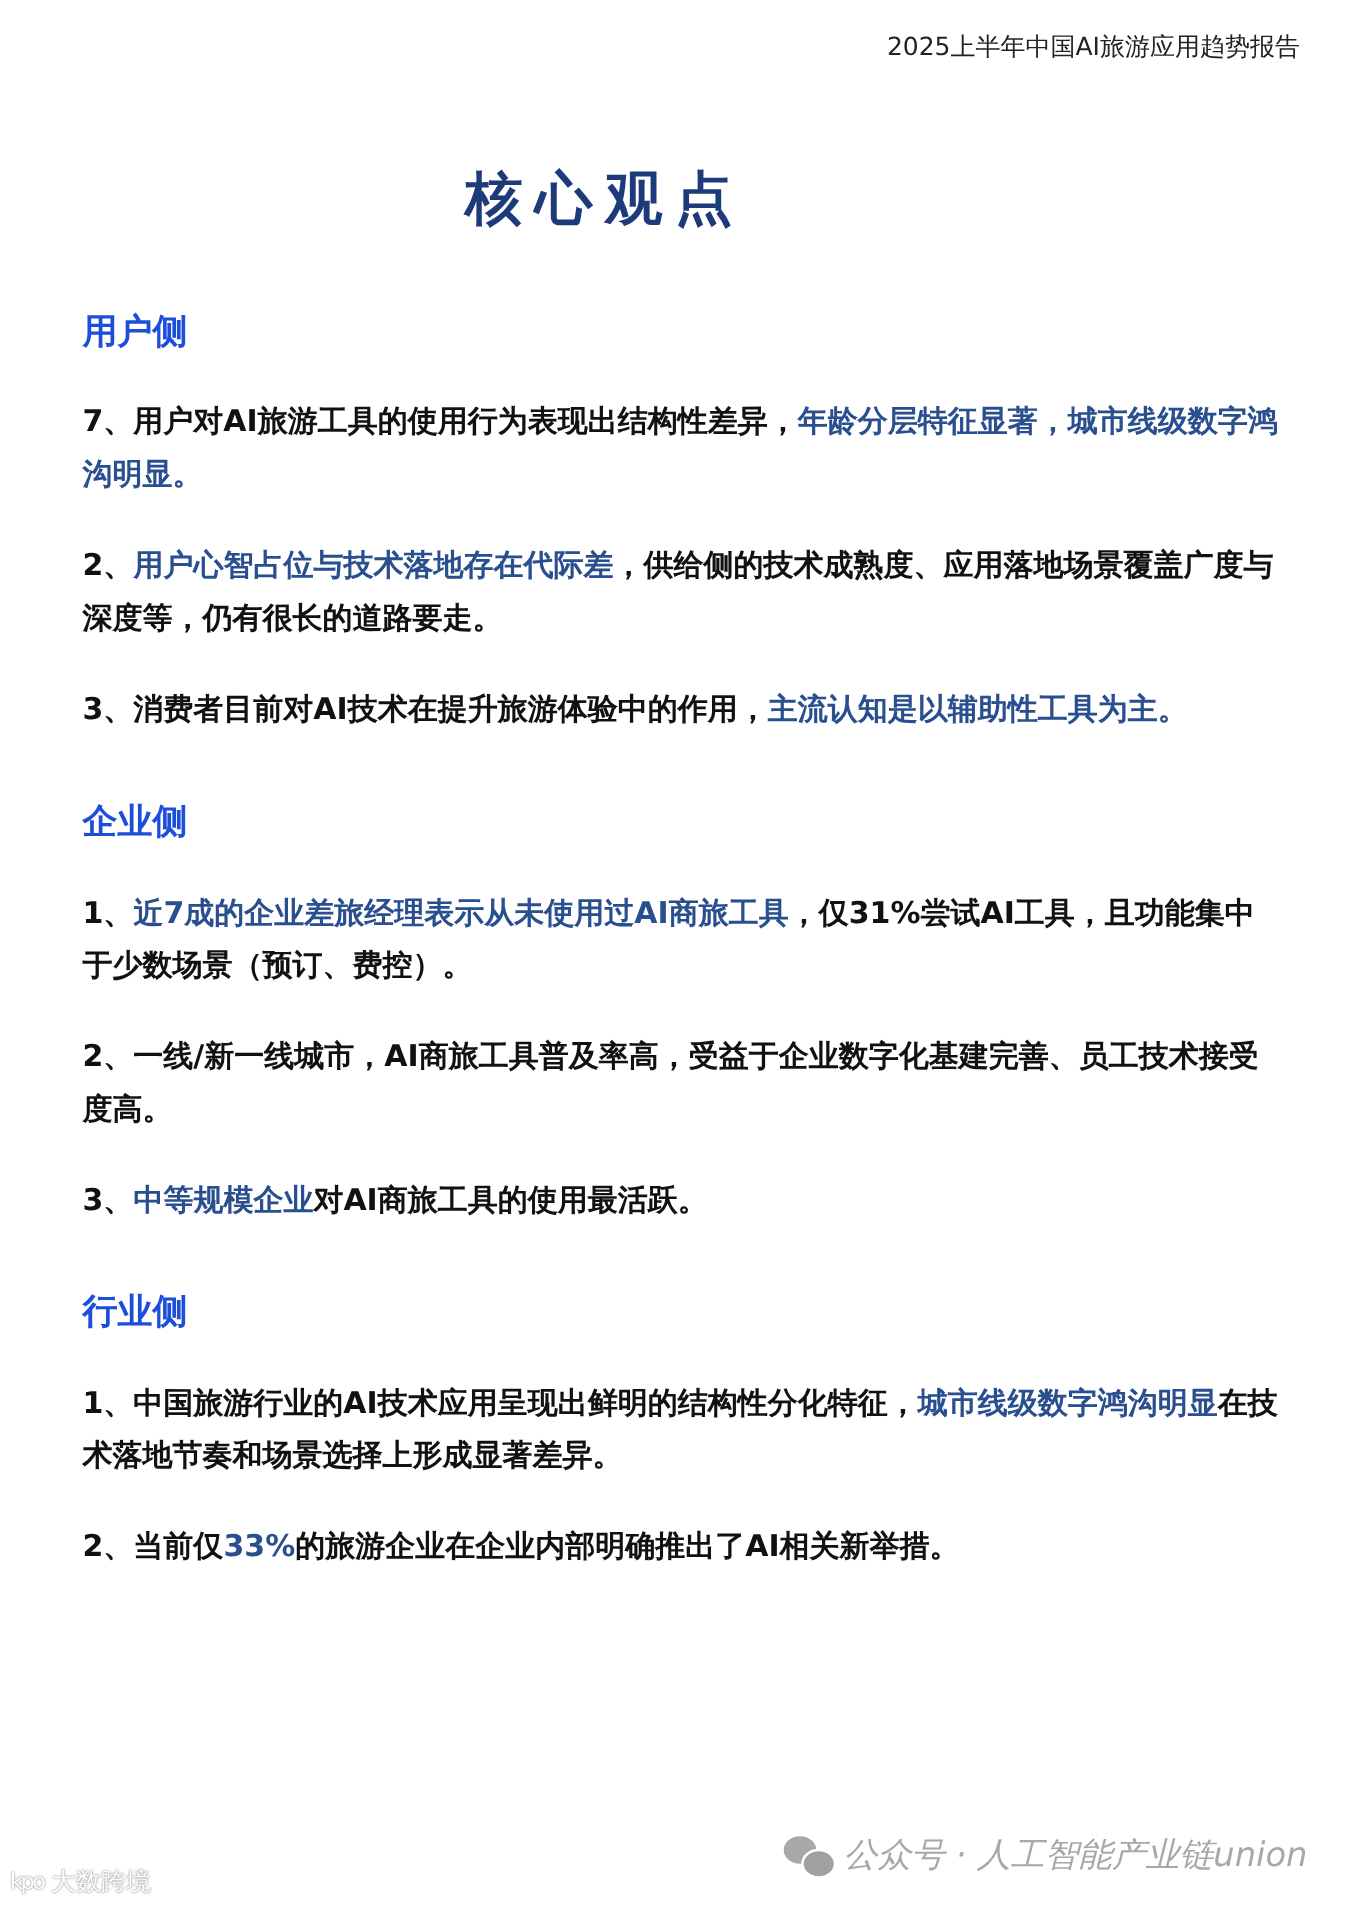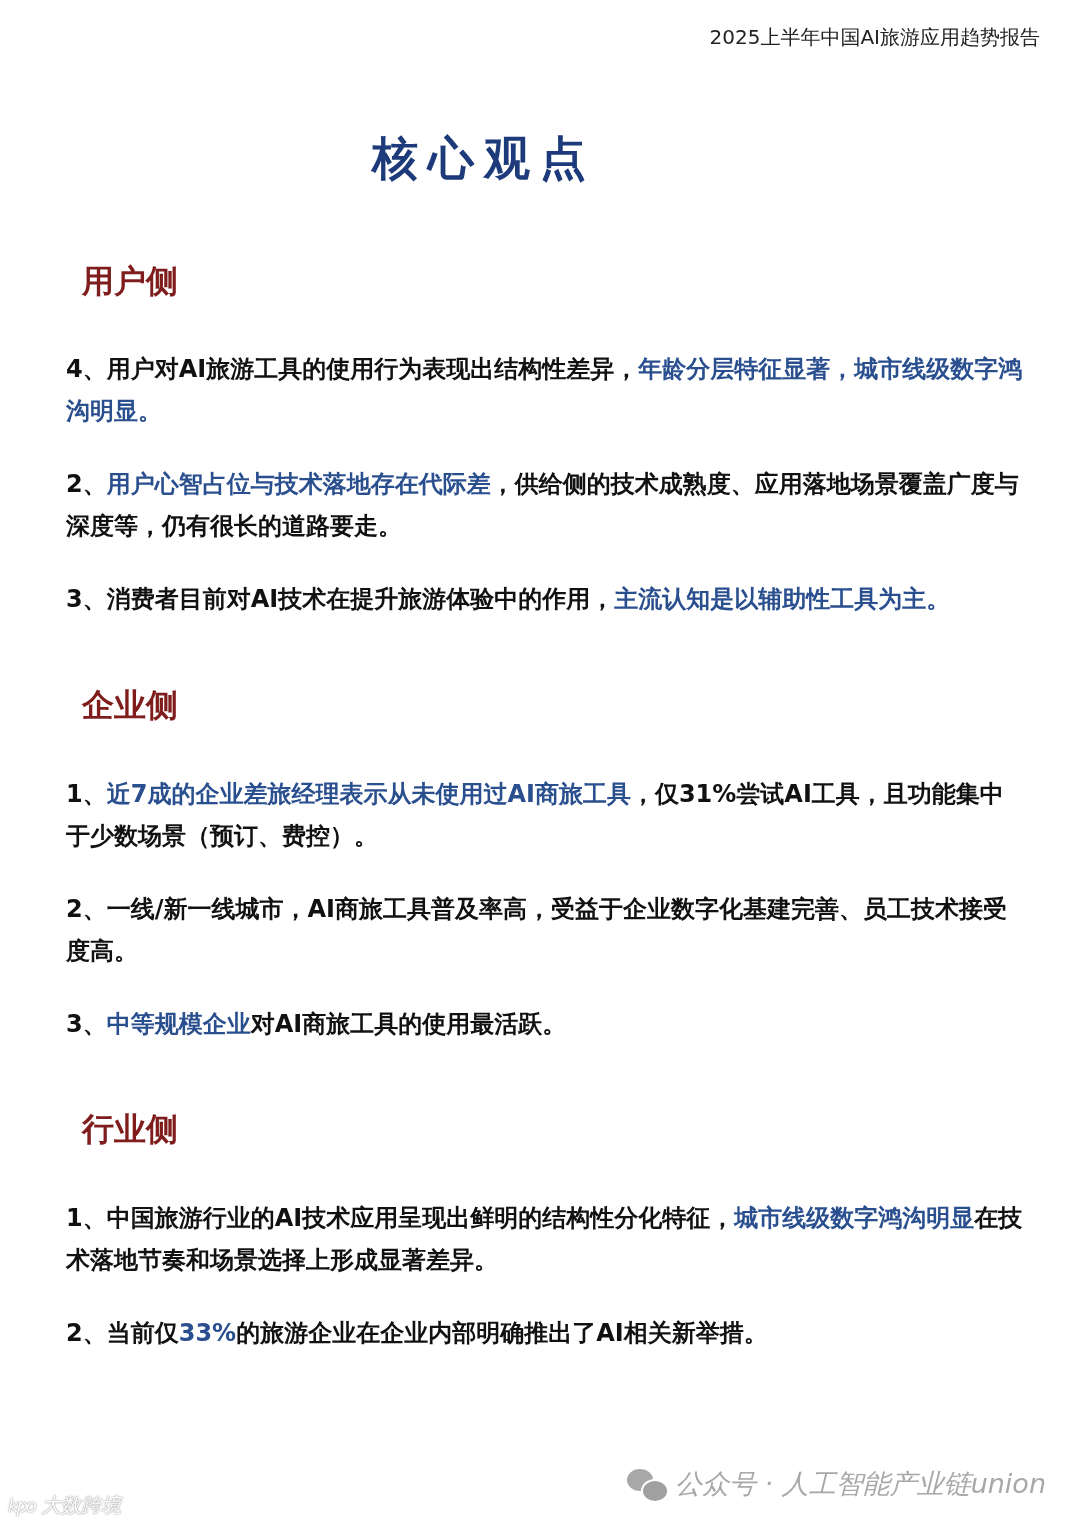--- a/index.html
+++ b/index.html
@@ -34,24 +34,24 @@
       color: #1d3b7a;
       letter-spacing: 10px;
     }
     .content {
       position: absolute;
       top: 240px;
       left: 66px;
       width: 960px;
     }
     .section-heading {
-      font-size: 32px;
+      font-size: 28px;
       font-weight: bold;
-      color: #7f1d1d;
-      margin: 16px;
+      color: #1d4ed8;
+      margin: 0;
       height: 50px;
       line-height: 50px;
     }
     .item {
       font-size: 24px;
       font-weight: bold;
       line-height: 42px;
       color: #111111;
       margin: 0;
     }
@@ -86,40 +86,39 @@
     }
     .watermark-left {
       position: absolute;
       top: 1492px;
       left: 8px;
       display: flex;
       align-items: center;
       font-size: 20px;
       color: #ffffff;
       text-shadow: 0 0 2px #9a9a9a, 0 0 1px #9a9a9a;
-      font-style: italic;
     }
     .logo-icon {
       font-size: 18px;
       margin-right: 6px;
       letter-spacing: -2px;
     }
   </style>
 </head>
 <body>
 
 <div class="report-header">2025上半年中国AI旅游应用趋势报告</div>
 
 <h1 class="page-title" style="margin:0;">核心观点</h1>
 
 <div class="content">
 
   <h2 class="section-heading">用户侧</h2>
   <div style="height:26px"></div>
-  <p class="item"><span>4、用户对AI旅游工具的使用行为表现出结构性差异，</span><span class="hl">年龄分层特征显著，城市线级数字鸿沟明显。</span></p>
+  <p class="item"><span>7、用户对AI旅游工具的使用行为表现出结构性差异，</span><span class="hl">年龄分层特征显著，城市线级数字鸿沟明显。</span></p>
   <div style="height:31px"></div>
   <p class="item"><span>2、</span><span class="hl">用户心智占位与技术落地存在代际差</span><span>，供给侧的技术成熟度、应用落地场景覆盖广度与深度等，仍有很长的道路要走。</span></p>
   <div style="height:31px"></div>
   <p class="item"><span>3、消费者目前对AI技术在提升旅游体验中的作用，</span><span class="hl">主流认知是以辅助性工具为主。</span></p>
   <div style="height:44px"></div>
 
   <h2 class="section-heading">企业侧</h2>
   <div style="height:27px"></div>
   <p class="item"><span>1、</span><span class="hl">近7成的企业差旅经理表示从未使用过AI商旅工具</span><span>，仅31%尝试AI工具，且功能集中于少数场景（预订、费控）。</span></p>
   <div style="height:31px"></div>

